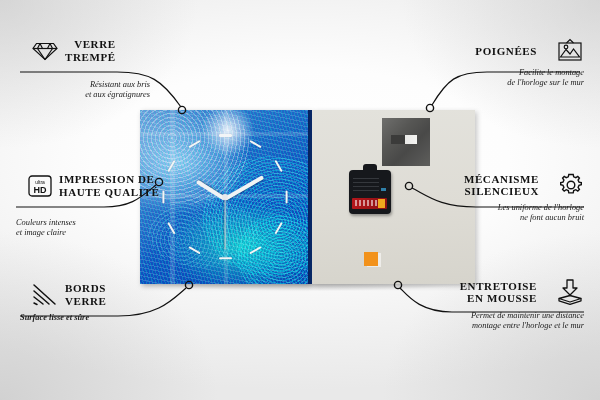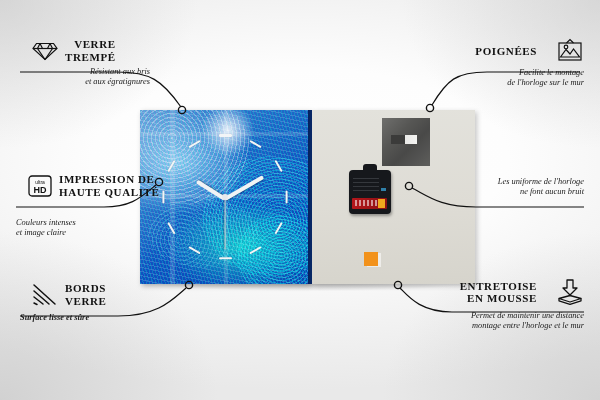--- a/index.html
+++ b/index.html
@@ -198,21 +198,21 @@
             <path d="M18,3.5 L20.5,8.5 L13,19.5"></path>
             <path d="M8,3.5 L10.5,8.5 M18,3.5 L15.5,8.5"></path>
           </g>
         </svg>
       </span>
       <span>
         <span class="title t2">VERRE</span>
         <span class="title t2">TREMPÉ</span>
       </span>
     </div>
-    <div style="margin-top:4px;">
+    <div style="margin-top:17px;">
       <span class="desc t2">Résistant aux bris</span>
       <span class="desc t2">et aux égratignures</span>
     </div>
   </div>
 
   <div class="callout left" style="left:16px;top:173px;width:150px;">
     <div class="head-row">
       <span class="icon-box">
         <svg width="24" height="24" viewBox="0 0 24 24">
           <rect x="1" y="2" width="22" height="20" rx="3" fill="none" stroke="#111" stroke-width="1.3"></rect>
@@ -269,20 +269,34 @@
         </svg>
       </span>
     </div>
     <div style="margin-top:4px;">
       <span class="desc t2">Facilite le montage</span>
       <span class="desc t2">de l'horloge sur le mur</span>
     </div>
   </div>
 
   <div class="callout right" style="left:432px;top:172px;width:152px;">
+    <div class="head-row">
+      <span>
+        <span class="title t2">MÉCANISME</span>
+        <span class="title t2">SILENCIEUX</span>
+      </span>
+      <span class="icon-box">
+        <svg width="26" height="26" viewBox="0 0 26 26">
+          <g fill="none" stroke="#111" stroke-width="1.4">
+            <path d="M13,2.5 l2.2,0 0.5,2.3 2.1,0.9 2-1.3 1.6,1.6 -1.3,2 0.9,2.1 2.3,0.5 0,2.2 -2.3,0.5 -0.9,2.1 1.3,2 -1.6,1.6 -2,-1.3 -2.1,0.9 -0.5,2.3 -2.2,0 -2.2,0 -0.5,-2.3 -2.1,-0.9 -2,1.3 -1.6,-1.6 1.3,-2 -0.9,-2.1 -2.3,-0.5 0,-2.2 2.3,-0.5 0.9,-2.1 -1.3,-2 1.6,-1.6 2,1.3 2.1,-0.9 0.5,-2.3 z"></path>
+            <circle cx="13" cy="13" r="3.8"></circle>
+          </g>
+        </svg>
+      </span>
+    </div>
     <div style="margin-top:5px;">
       <span class="desc t2">Les uniforme de l'horloge</span>
       <span class="desc t2">ne font aucun bruit</span>
     </div>
   </div>
 
   <div class="callout right" style="left:412px;top:278px;width:172px;">
     <div class="head-row">
       <span>
         <span class="title t2">ENTRETOISE</span>

